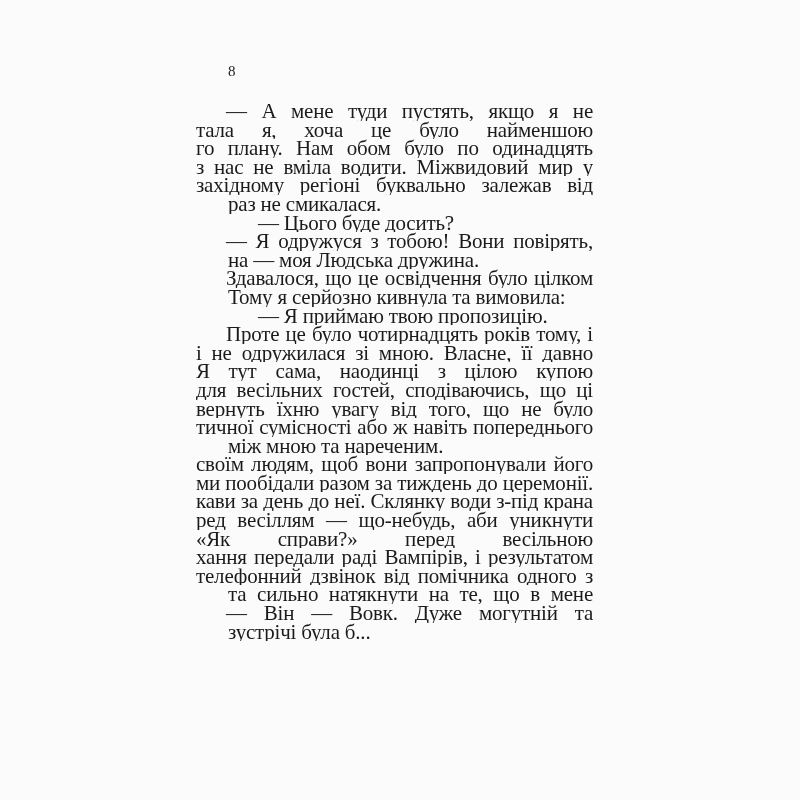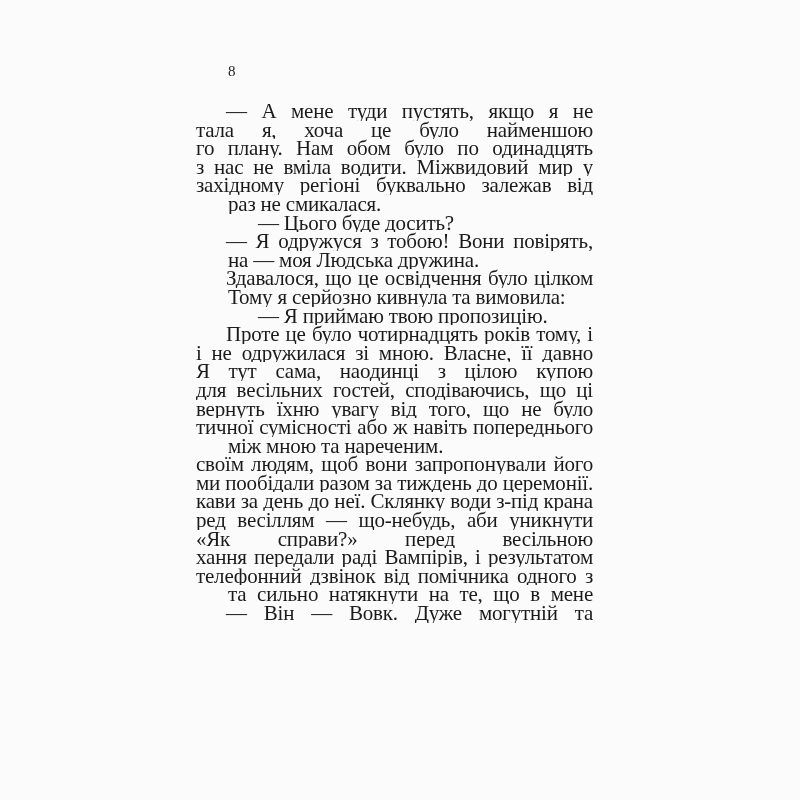--- a/index.html
+++ b/index.html
@@ -80,14 +80,15 @@
       <div class="line last"><span>між мною та нареченим.</span></div>
       <div class="line"><span class="italic">своїм</span><span> людям, щоб вони запропонували </span><span class="italic">його</span><span> людям, щоб</span></div>
       <div class="line"><span>ми пообідали разом за тиждень до церемонії. Випили</span></div>
       <div class="line"><span>кави за день до неї. Склянку води з-під крана зранку пе-</span></div>
       <div class="line"><span>ред весіллям — що-небудь, аби уникнути питань на взір</span></div>
       <div class="line"><span>«Як справи?» перед весільною розпорядницею. Моє про-</span></div>
       <div class="line"><span>хання передали раді Вампірів, і результатом цього став</span></div>
       <div class="line"><span>телефонний дзвінок від помічника одного з її членів. Він</span></div>
       <div class="line last"><span>та сильно натякнути на те, що в мене зірвало дах.</span></div>
       <div class="line indent"><span>— Він — Вовк. Дуже могутній та небезпечний Вовк.</span></div>
+      <div class="line last"><span>зустрічі була б...</span></div>
     </div>
 </div>
 
 </body></html>

